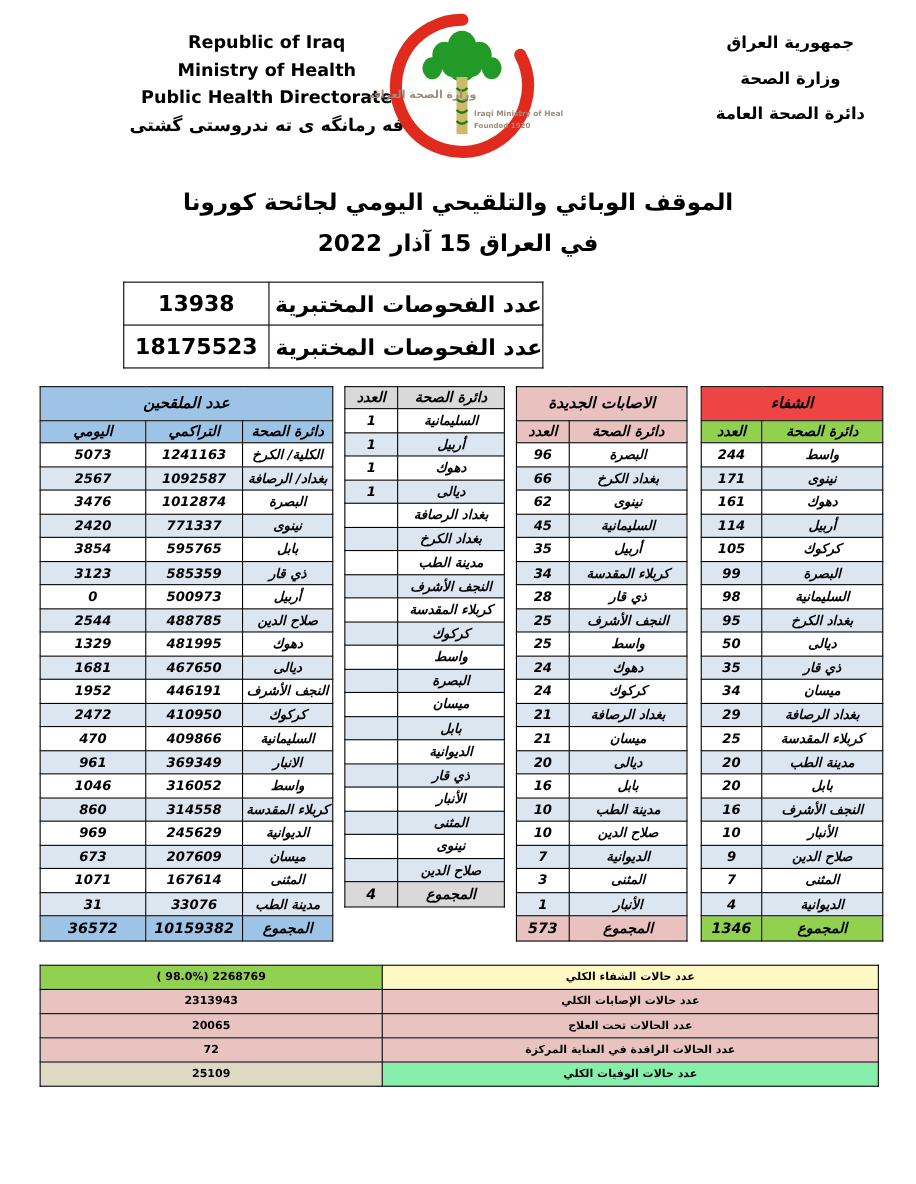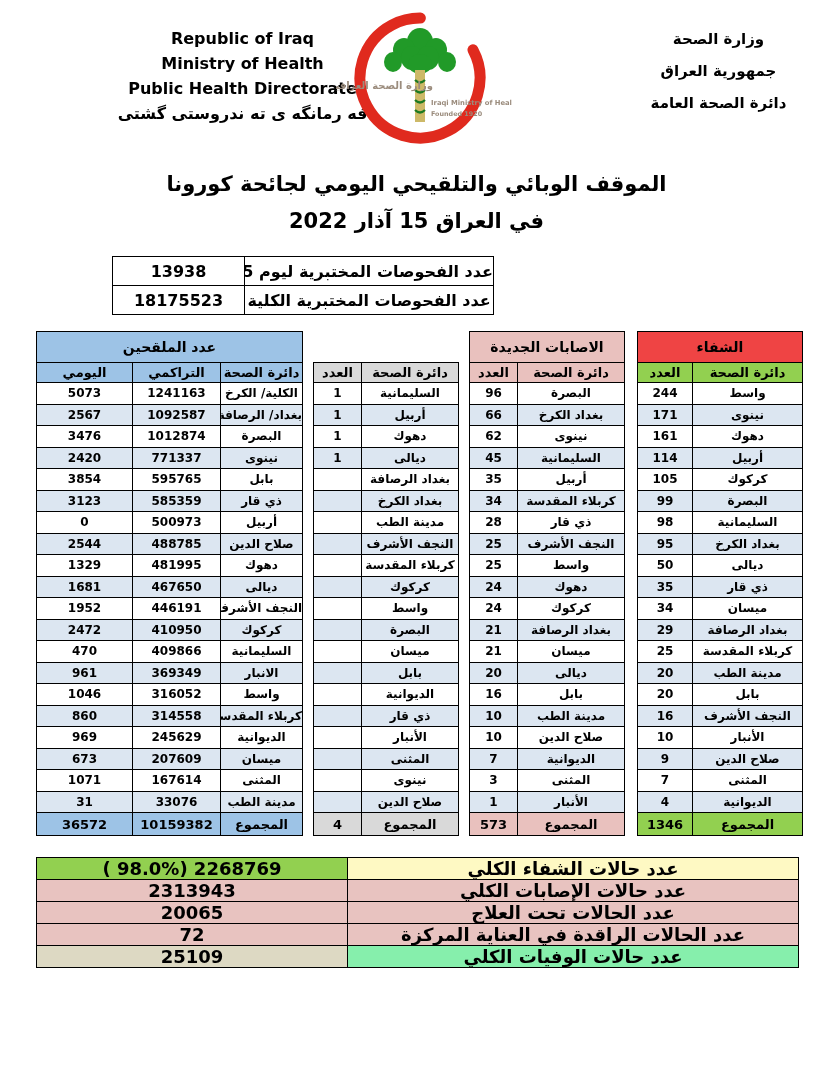--- a/index.html
+++ b/index.html
@@ -14,34 +14,34 @@
   .header-left { position:absolute; left:55px; top:26px; width:375px; text-align:center; font-size:16px; line-height:25px; }
   .header-right { position:absolute; left:616px; top:30px; width:205px; text-align:center; font-size:15px; }
   .header-right .ar-line { margin-bottom:14px; }
   .logo { position:absolute; left:336px; top:6px; }
   .title-block { text-align:center; font-size:21px; line-height:37px; margin-top:14px; }
 
   table { border-collapse:collapse; table-layout:fixed; }
   td { overflow:hidden; white-space:nowrap; }
 
   .tests { margin:16px 0 0 112px; width:382px; }
-  .tests td { border:1.6px solid #000; height:29px; text-align:center; font-size:16px;margin-top:32px; }
+  .tests td { border:1.6px solid #000; height:39px; text-align:center; font-size:20px;margin-top:32px; }
   .tests td.tval { width:132px; }
 
-  .main-wrap { display:flex; margin:16px 0 0 36px; width:763px; align-items:flex-end; }
+  .main-wrap { display:flex; margin:16px 0 0 36px; width:763px; align-items:flex-start;font-style:italic; }
   .gap { flex:0 0 auto; }
   .section td { border:1px solid #000; text-align:center; }
   .h1td { height:31px; font-size:14px; }
   .h2td { height:20px; font-size:13px; }
   .drtd { height:21.5px; font-size:12px; }
   .alt { background:#dce6f1; }
   .tot { height:23px; font-size:13px; }
 
   .summary { margin:21px 0 0 36px; width:763px; }
-  .summary td { border:1.2px solid #000; height:22px; text-align:center; font-size:18px; }
+  .summary td { border:1.2px solid #000; height:22px; text-align:center; font-size:10px; }
   .summary td.sval { width:311px; }
 </style>
 </head>
 <body>
 
 <div class="header">
   <div class="header-left">
     <div>Republic of Iraq</div>
     <div>Ministry of Health</div>
     <div>Public Health Directorate</div>
@@ -69,22 +69,22 @@
       </g>
       <g font-family="DejaVu Sans, sans-serif" font-weight="700" fill="#9b8c7d">
         <text x="97" y="83" font-size="10" direction="rtl">وزارة الصحة العراقية</text>
         <text x="95" y="99" font-size="6.8">Iraqi Ministry of Health</text>
         <text x="95" y="110" font-size="6.4">Founded 1920</text>
       </g>
     </svg>
   </div>
 
   <div class="header-right" dir="rtl">
+    <div class="ar-line">جمهورية العراق</div>
     <div class="ar-line">وزارة الصحة</div>
-    <div class="ar-line">جمهورية العراق</div>
     <div class="ar-line">دائرة الصحة العامة</div>
   </div>
 </div>
 
 <div class="title-block">
   <div dir="rtl">الموقف الوبائي والتلقيحي اليومي لجائحة كورونا</div>
   <div dir="rtl">في العراق  15  آذار  2022</div>
 </div>
 
 <table class="tests">

